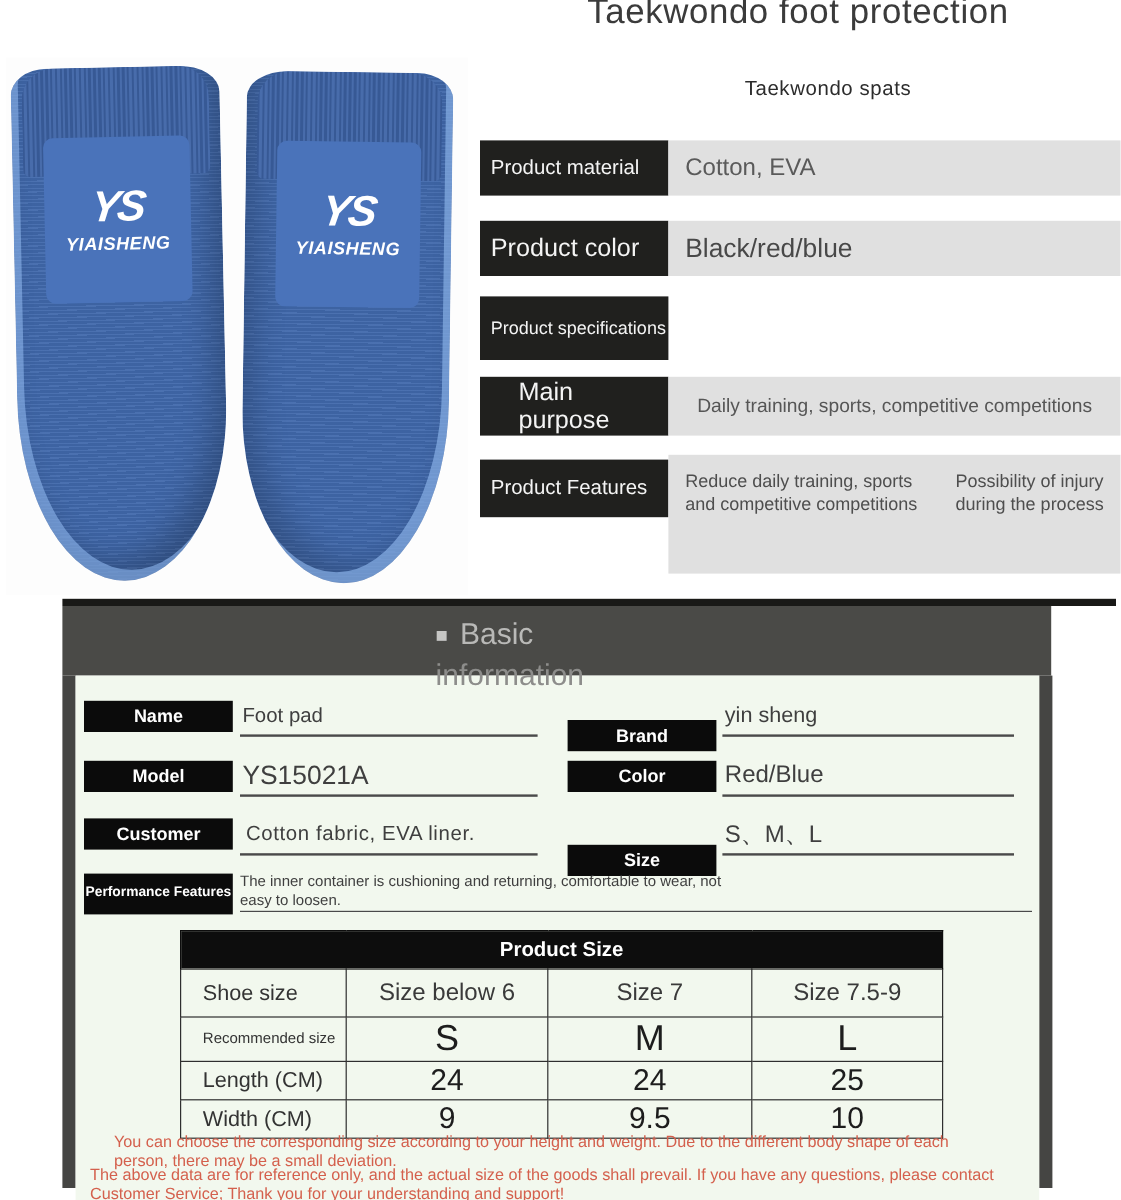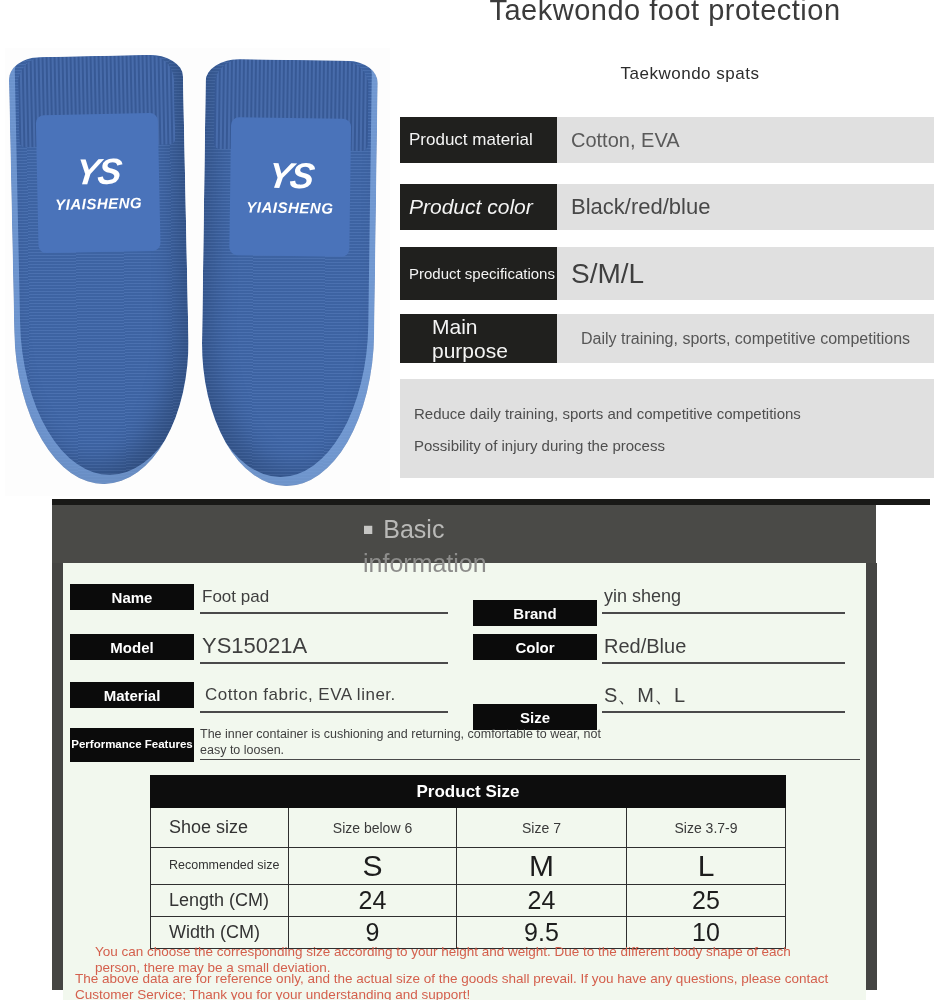--- a/index.html
+++ b/index.html
@@ -42,27 +42,27 @@
     transform:skewX(-8deg);letter-spacing:-2px;line-height:1;}
   .logo-brand{font-size:15px;font-weight:bold;font-style:italic;color:#ffffff;letter-spacing:.5px;}
 
   
   .spec-row{position:absolute;left:400px;width:534px;display:flex;}
   .spec-label{width:157px;background:#20201e;color:#f4f4f4;display:flex;
     align-items:center;padding-left:9px;box-sizing:border-box;}
   .spec-value{flex:1;background:#e0e0e0;color:#4f4f4f;display:flex;
     align-items:center;padding-left:14px;box-sizing:border-box;}
   .r1{top:117px;height:46px;} .r1 .spec-label{font-size:17px;} .r1 .spec-value{font-size:20px;color:#5a5a5a;}
-  .r2{top:184px;height:46px;} .r2 .spec-label{font-size:21px;font-style:italic;} .r2 .spec-value{font-size:22px;color:#484848;}
+  .r2{top:184px;height:46px;} .r2 .spec-label{font-size:21px;} .r2 .spec-value{font-size:22px;color:#484848;}
   .r3{top:247px;height:53px;} .r3 .spec-label{font-size:15px;line-height:1.2;} .r3 .spec-value{font-size:28px;color:#3f3f3f;}
   .r4{top:314px;height:49px;} .r4 .spec-label{font-size:21px;padding-left:32px;} .r4 .spec-value{font-size:16px;color:#565656;padding-left:24px;}
   .r5{top:379px;height:99px;align-items:flex-start;}
   .r5 .spec-label{font-size:17px;height:48px;margin-top:4px;}
-  .r5 .spec-value{height:99px;flex-direction:column;align-items:flex-start;
-    justify-content:flex-start;padding-top:26px;gap:13px;font-size:15px;line-height:1.25;color:#4e4e4e;}
+  .r5 .spec-value{height:99px;align-items:flex-start;
+    justify-content:flex-start;padding-top:14px;gap:13px;font-size:15px;line-height:1.25;color:#4e4e4e;}
 
   
   .top-line{left:52px;top:499px;width:878px;height:6px;background:#191917;}
   .band{left:52px;top:505px;width:824px;height:58px;background:#4a4a47;}
   .side-border{width:11px;top:563px;height:427px;background:#454543;}
   .side-border.l{left:52px;} .side-border.r{left:866px;}
   .card{left:63px;top:563px;width:803px;height:437px;background:#f2f8ee;}
   .bi-heading{left:363px;top:512px;font-size:25px;line-height:34px;z-index:3;}
   .bi-line1{color:#b9b9b7;display:flex;align-items:center;gap:10px;}
   .bi-bullet{font-size:17px;color:#c6c6c4;line-height:1;}
@@ -74,21 +74,21 @@
   .f-line{position:absolute;border-bottom:2px solid #4a4a4a;height:0;}
   .perf-label{height:34px!important;font-size:11.5px!important;line-height:1.15;text-align:center;}
   .perf-text{position:absolute;left:137px;top:164px;width:430px;font-size:12.5px;
     line-height:1.25;color:#3f3f3f;}
 
   
   .size-table{position:absolute;left:87px;top:212px;width:635px;border-collapse:collapse;table-layout:fixed;padding-left:20px;}
   .size-table td{border:1px solid #2f2f2f;text-align:center;color:#1d1d1d;overflow:hidden;}
   .size-table .head td{background:#0d0d0d;color:#ffffff;font-weight:bold;font-size:17px;height:29px;border:1px solid #0d0d0d;}
   .size-table .lab{text-align:left;padding-left:18px;font-size:18px;color:#333333;}
-  .tr1 td{height:37px;font-size:14px;color:#3a3a3a;}
+  .tr1 td{height:37px;font-size:20px;color:#3a3a3a;}
   .tr2 td{height:33px;font-size:30px;}
   .tr2 td.lab{font-size:12.5px;line-height:1.1;}
   .tr3 td{height:27px;font-size:25px;}
   .tr4 td{height:29px;font-size:25px;}
 
   .note{position:absolute;color:#d4604d;font-size:13.5px;line-height:1.2;}
   .note1{left:32px;top:381px;width:742px;}
   .note2{left:12px;top:408px;width:788px;}
 </style>
 </head>
@@ -117,27 +117,27 @@
   <div class="spec-row r1">
     <div class="spec-label">Product material</div>
     <div class="spec-value">Cotton, EVA</div>
   </div>
   <div class="spec-row r2">
     <div class="spec-label">Product color</div>
     <div class="spec-value">Black/red/blue</div>
   </div>
   <div class="spec-row r3">
     <div class="spec-label">Product specifications</div>
-    <div class="spec-value">S/M/L</div>
   </div>
   <div class="spec-row r4">
     <div class="spec-label">Main purpose</div>
     <div class="spec-value">Daily training, sports, competitive competitions</div>
   </div>
   <div class="spec-row r5">
+    <div class="spec-label">Product Features</div>
     <div class="spec-value">
       <span>Reduce daily training, sports and competitive competitions</span>
       <span>Possibility of injury during the process</span>
     </div>
   </div>
 
   <div class="abs top-line"></div>
   <div class="abs band"></div>
   <div class="abs side-border l"></div>
   <div class="abs side-border r"></div>
@@ -161,21 +161,21 @@
     <div class="f-line" style="left:539px;top:49px;width:243px;"></div>
 
     <div class="f-label" style="left:7px;top:71px;">Model</div>
     <div class="f-value" style="left:139px;top:70px;font-size:22px;">YS15021A</div>
     <div class="f-line" style="left:137px;top:99px;width:248px;"></div>
 
     <div class="f-label" style="left:410px;top:71px;">Color</div>
     <div class="f-value" style="left:541px;top:72px;font-size:20px;">Red/Blue</div>
     <div class="f-line" style="left:539px;top:99px;width:243px;"></div>
 
-    <div class="f-label" style="left:7px;top:119px;">Material</div>
+    <div class="f-label" style="left:7px;top:119px;">Customer</div>
     <div class="f-value" style="left:142px;top:122px;font-size:17px;letter-spacing:.5px;">Cotton fabric, EVA liner.</div>
     <div class="f-line" style="left:137px;top:148px;width:248px;"></div>
 
     <div class="f-label" style="left:410px;top:119px;margin-top:22px;">Size</div>
     <div class="f-value" style="left:541px;top:119px;font-size:20px;">S、M、L</div>
     <div class="f-line" style="left:539px;top:148px;width:243px;"></div>
 
     <div class="f-label perf-label" style="left:7px;top:165px;">Performance Features</div>
     <div class="perf-text">The inner container is cushioning and returning, comfortable to wear, not easy to loosen.</div>
     <div class="f-line" style="left:137px;top:196px;width:660px;border-bottom-width:1.5px;"></div>
@@ -188,21 +188,21 @@
           <col style="width:159px">
         </colgroup>
       <tbody>
           <tr class="head">
             <td colspan="4">Product Size</td>
           </tr>
       <tr class="tr1">
         <td class="lab">Shoe size</td>
         <td>Size below 6</td>
         <td>Size 7</td>
-        <td>Size 3.7-9</td>
+        <td>Size 7.5-9</td>
       </tr>
       <tr class="tr2">
         <td class="lab">Recommended size</td>
         <td>S</td>
         <td>M</td>
         <td>L</td>
       </tr>
       <tr class="tr3">
         <td class="lab">Length (CM)</td>
         <td>24</td>

